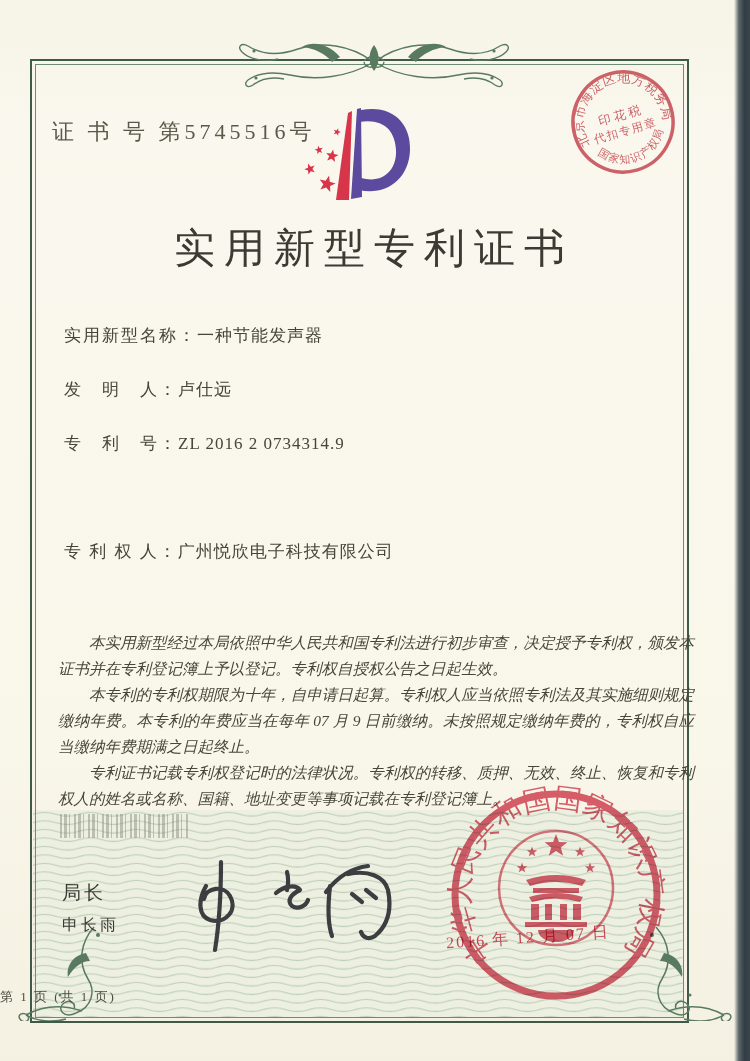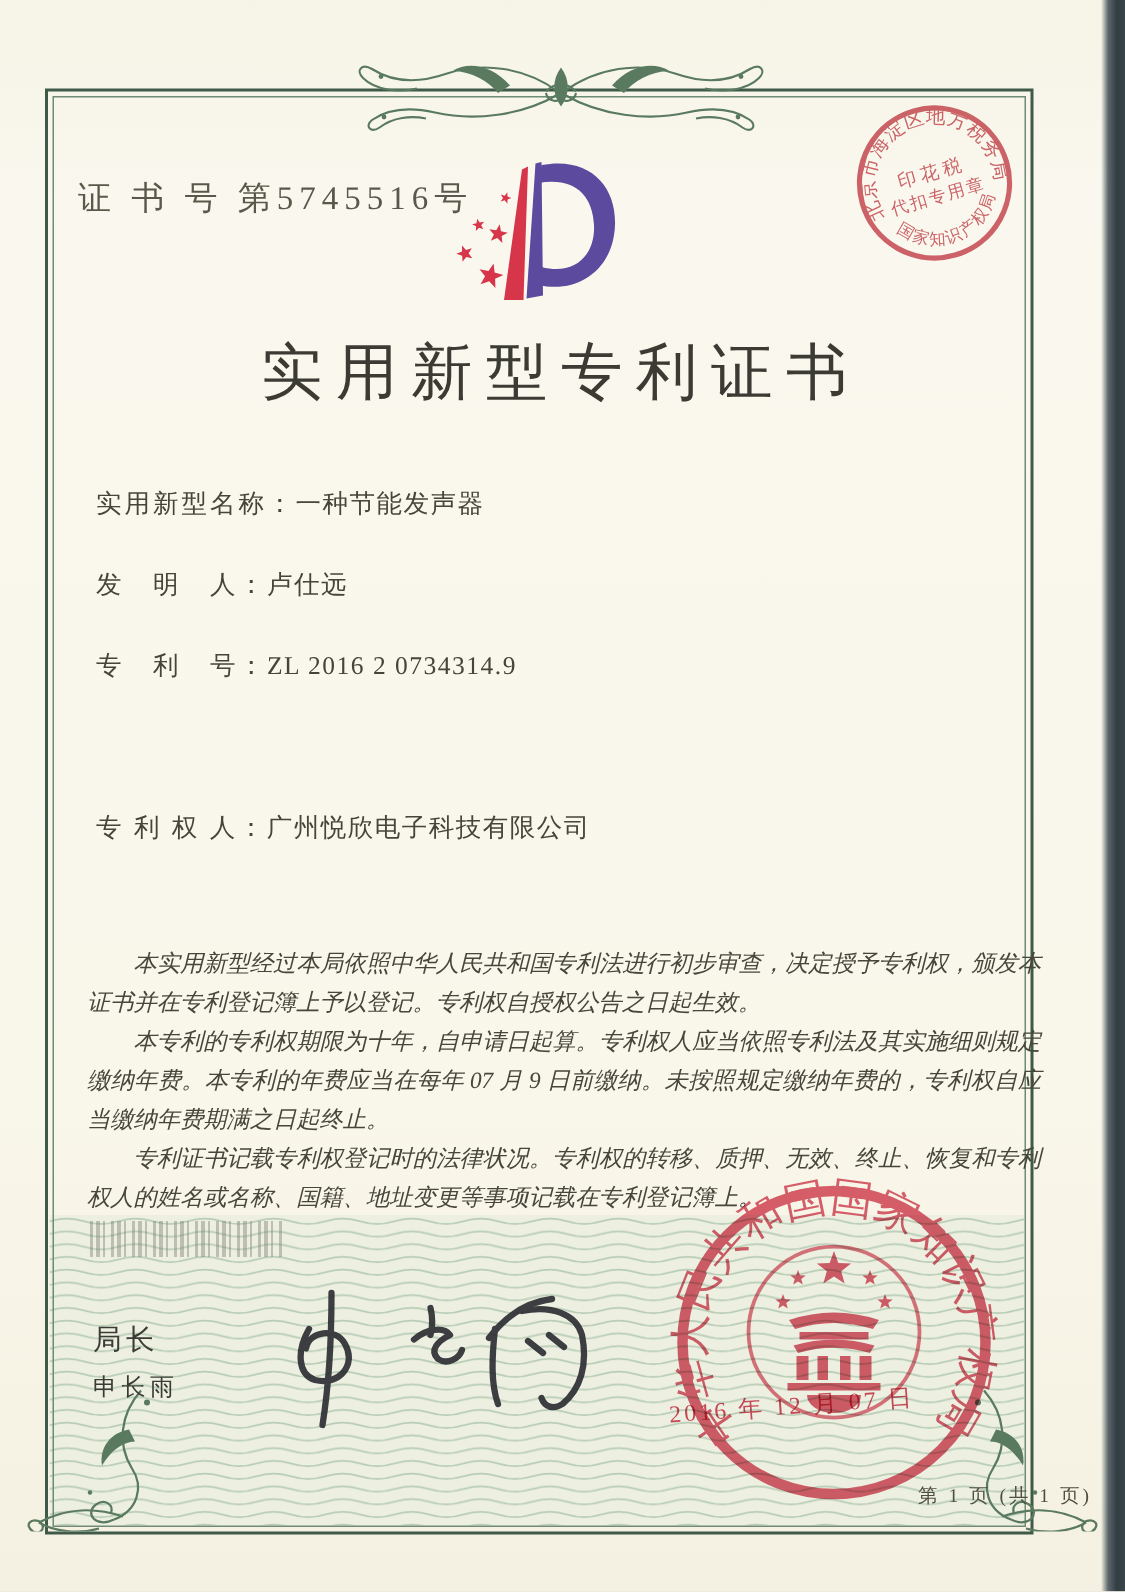--- a/index.html
+++ b/index.html
@@ -19,21 +19,21 @@
   
   .cert-no{left:52px;top:117px;font-size:22px;letter-spacing:4px;color:#59594b;}
   .title{left:12px;top:221px;width:724px;text-align:center;font-size:41px;letter-spacing:9px;color:#3b3b34;}
   .field{left:64px;width:600px;font-size:17px;color:#45453a;letter-spacing:1px;white-space:nowrap;}
   .f0{top:324px}.f1{top:378px}.f2{top:432px}.f3{top:486px}.f4{top:540px}.f5{top:594px}
   .field .lbl{letter-spacing:2px;}
   .paras{left:58px;top:630px;width:636px;font-size:15.5px;line-height:26px;color:#46463b;text-align:justify;font-style:italic;}
   .paras p{margin:0;text-indent:2em;}
   .sig-title{left:62px;top:880px;font-size:19px;letter-spacing:3px;color:#3b3b35;text-align:right;}
   .sig-name{left:62px;top:915px;font-size:16px;letter-spacing:3px;color:#3b3b35;}
-  .footer{left:0;top:988px;width:716px;text-align:right;font-size:13px;letter-spacing:2px;color:#4e4e42;padding-left:12px;}
+  .footer{left:0;top:988px;width:716px;text-align:left;font-size:13px;letter-spacing:2px;color:#4e4e42;}
   .seal-date{left:446px;top:927px;width:180px;font-size:16px;letter-spacing:2px;color:#cf3a4e;
              transform:rotate(-4deg);opacity:.9;mix-blend-mode:multiply;}
   
   .logo{left:297px;top:100px;}
   .taxstamp{left:563px;top:62px;transform:rotate(-16deg);mix-blend-mode:multiply;opacity:.85;}
   .bigseal{left:441px;top:780px;mix-blend-mode:multiply;opacity:.92;}
   .signature{left:182px;top:846px;}
   .barcode{left:60px;top:814px;width:128px;height:24px;opacity:.4;
     background:repeating-linear-gradient(90deg,#77776c 0 2px,transparent 2px 4px,#77776c 4px 7px,transparent 7px 9px,#77776c 9px 10px,transparent 10px 14px);}
   .orn-top{left:232px;top:29px;}

